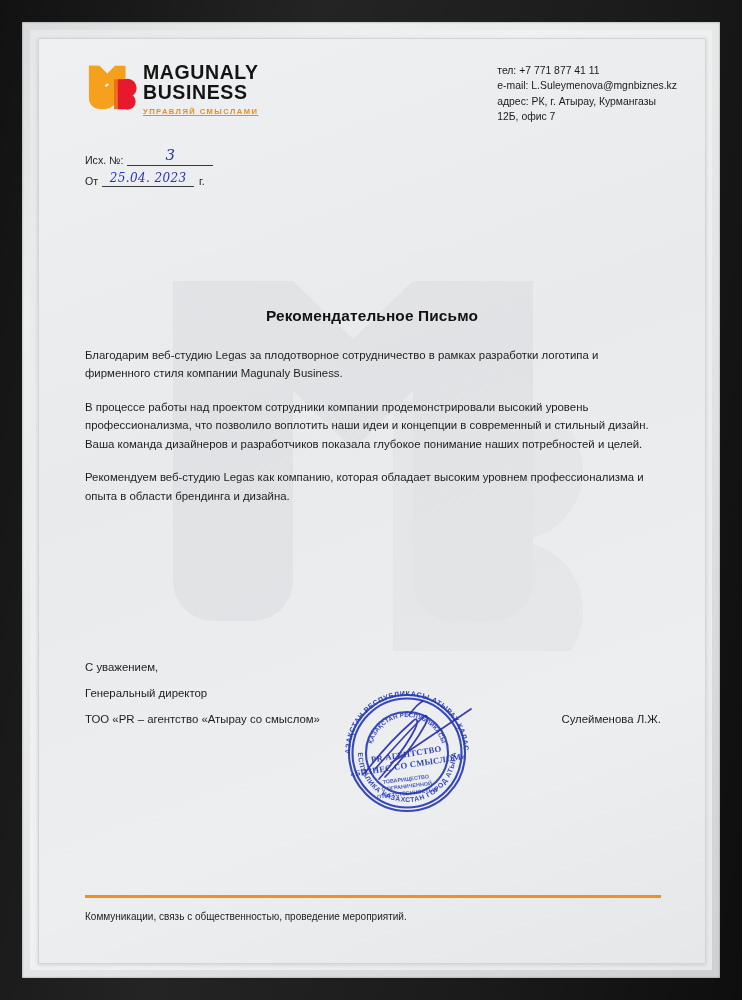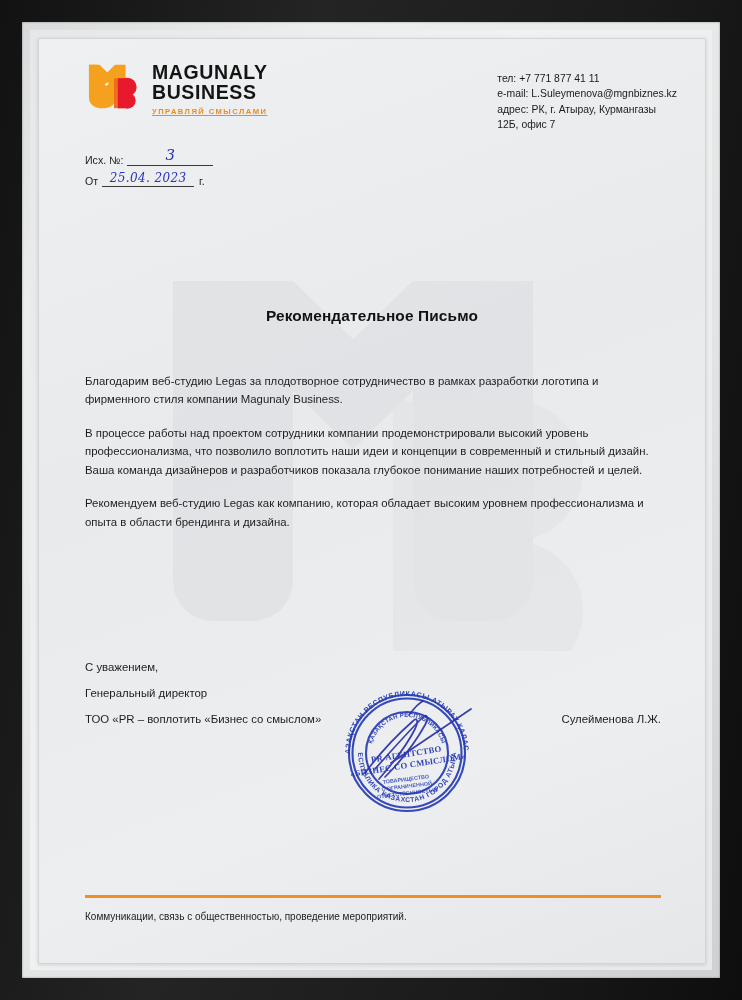--- a/index.html
+++ b/index.html
@@ -60,21 +60,21 @@
   .header {
     position: absolute;
     left: 0; top: 0;
     width: 666px;
     padding: 22px 28px 0 46px;
     box-sizing: border-box;
     display: flex;
     justify-content: space-between;
     align-items: flex-start;
   }
-  .logo-block { display: flex; gap: 9px; }
+  .logo-block { display: flex; align-items: center; }
   .logo-mark { width: 58px; height: 52px; flex: none; }
   .logo-words { padding-top: 2px; }
   .logo-line {
     font-size: 19.5px;
     font-weight: bold;
     letter-spacing: 0.6px;
     color: #141414;
     line-height: 1.02;
   }
   .logo-tagline {
@@ -84,21 +84,20 @@
     letter-spacing: 1.45px;
     color: #f08a1c;
     text-decoration: underline;
   }
   .contacts {
     font-size: 10.4px;
     line-height: 1.48;
     color: #1b1b1b;
     text-align: left;
     padding-top: 2px;
-    margin-top: 8px;
   }
 
   
   .refblock {
     position: absolute;
     left: 46px; top: 112px;
     font-size: 10.6px;
     color: #1b1b1b;
   }
   .refrow { display: flex; align-items: flex-end; margin-bottom: 6px; }
@@ -133,21 +132,21 @@
     text-align: center;
     font-size: 15.4px;
     font-weight: bold;
     color: #121212;
     letter-spacing: 0.15px;
   }
 
   
   .body-copy {
     position: absolute;
-    left: 46px; top: 333px;
+    left: 46px; top: 307px;
     width: 576px;
     font-size: 11.4px;
     line-height: 1.62;
     color: #1d1d1d;
   }
   .body-copy p { margin: 0 0 15px 0; }
 
   
   .signature {
     position: absolute;
@@ -249,21 +248,21 @@
     <div class="body-copy">
       <p>Благодарим веб-студию Legas за плодотворное сотрудничество в рамках разработки логотипа и фирменного стиля компании Magunaly Business.</p>
       <p>В процессе работы над проектом сотрудники компании продемонстрировали высокий уровень профессионализма, что позволило воплотить наши идеи и концепции в современный и стильный дизайн. Ваша команда дизайнеров и разработчиков показала глубокое понимание наших потребностей и целей.</p>
       <p>Рекомендуем веб-студию Legas как компанию, которая обладает высоким уровнем профессионализма и опыта в области брендинга и дизайна.</p>
     </div>
 
     <div class="signature">
       <div class="sig-line">С уважением,</div>
       <div class="sig-line">Генеральный директор</div>
       <div class="sig-row">
-        <span>ТОО «PR – воплотить «Бизнес со смыслом»</span>
+        <span>ТОО «PR – агентство «Атырау со смыслом»</span>
         <span class="sig-name">Сулейменова Л.Ж.</span>
       </div>
     </div>
 
     <svg class="stamp" viewBox="0 0 152 152">
       <defs>
         <path id="arcTop" d="M 19 76 A 57 57 0 0 1 133 76"></path>
         <path id="arcBottom" d="M 27 76 A 49 49 0 0 0 125 76"></path>
         <path id="arcMid1" d="M 40 76 A 36 36 0 0 1 112 76"></path>
         <path id="arcCenter1" d="M 34 88 A 42 42 0 0 0 118 88"></path>

